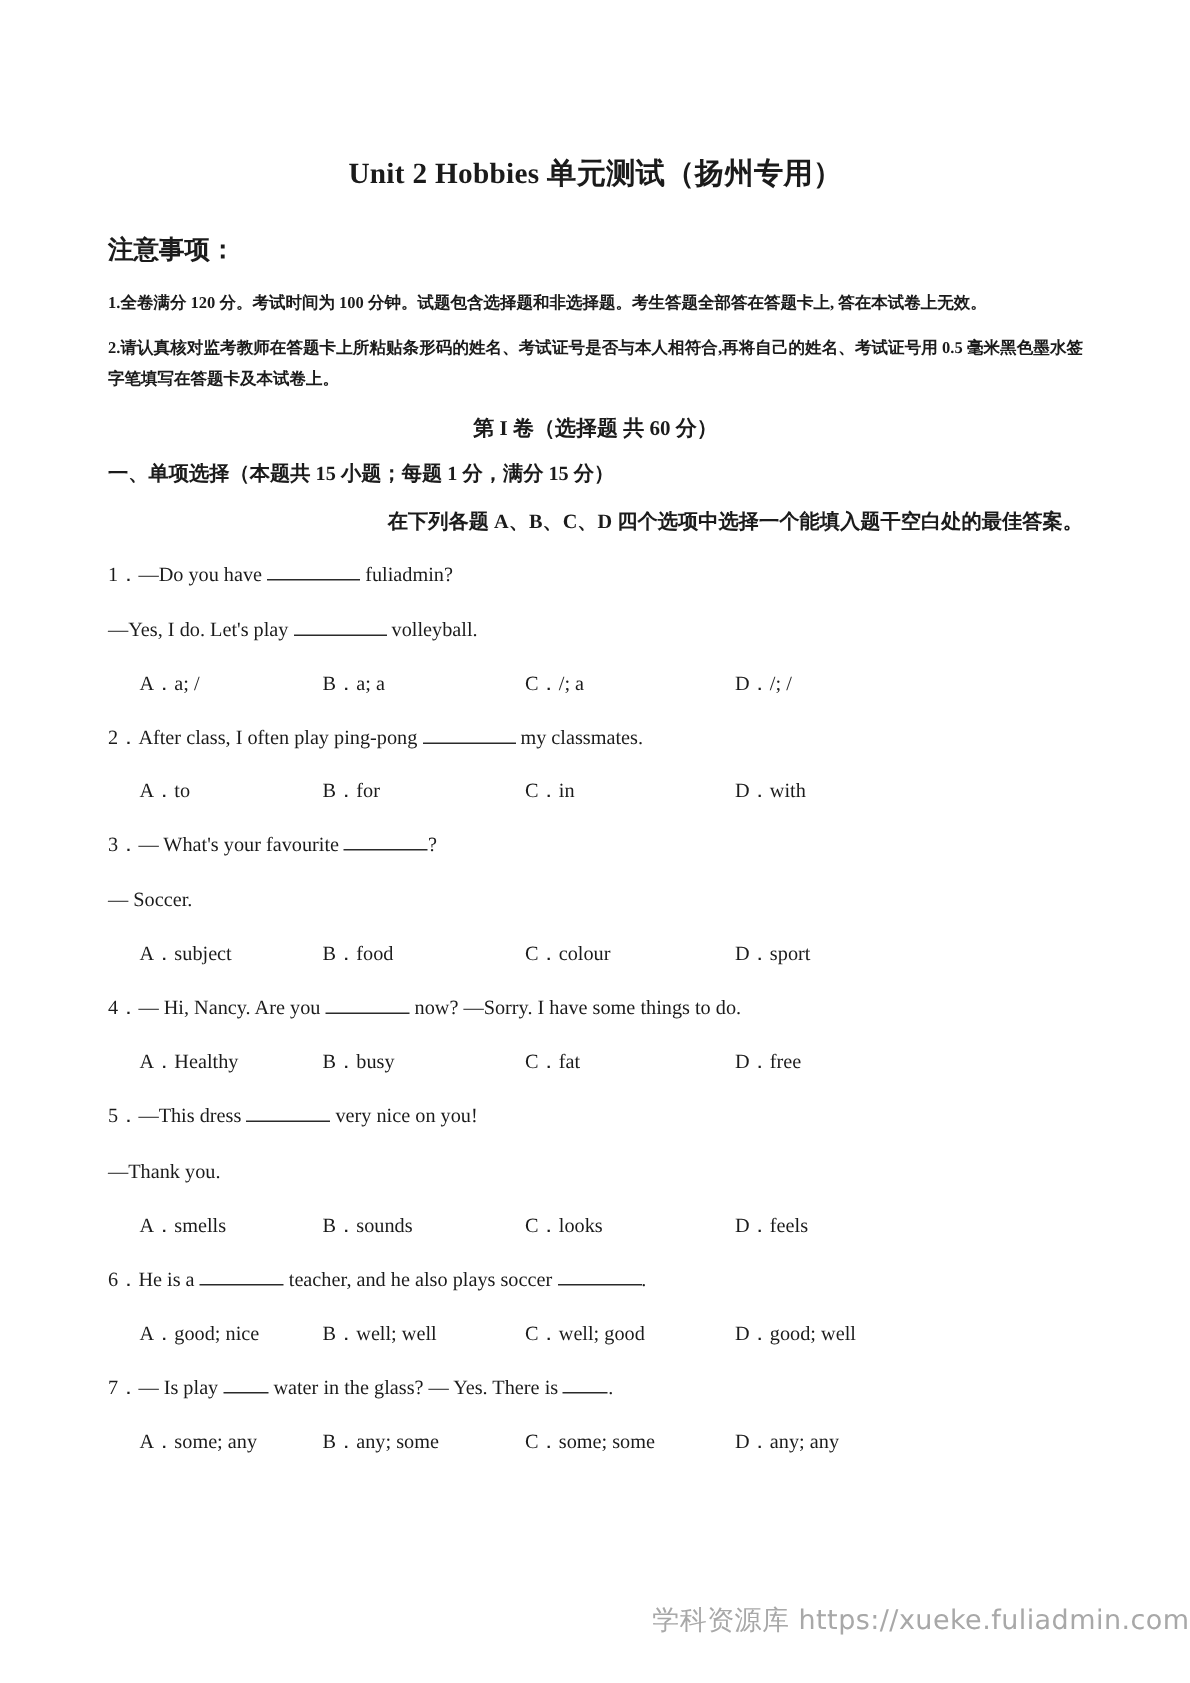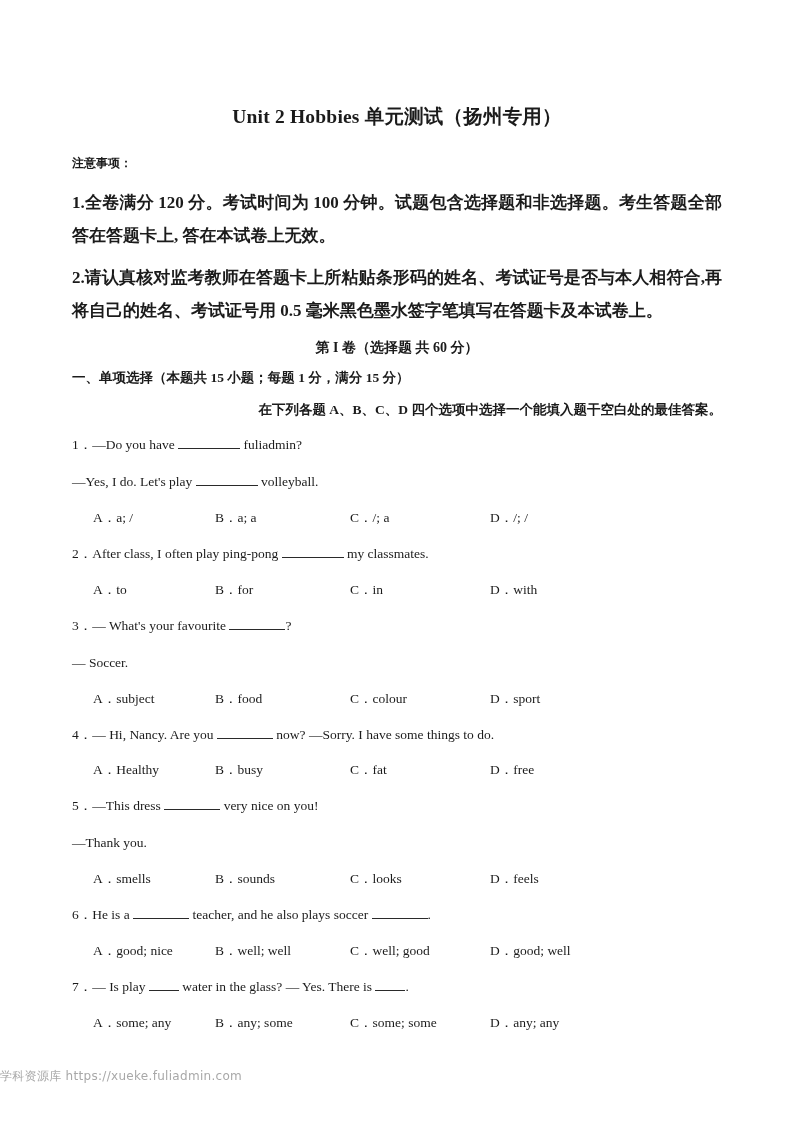--- a/index.html
+++ b/index.html
@@ -36,26 +36,26 @@
     font-weight: bold;
     font-size: 19.5px;
     letter-spacing: 0.2px;
     margin: 0 0 26px 0;
     line-height: 1.3;
   }
 
   
   .notice-heading {
     font-weight: bold;
-    font-size: 12px;
+    font-size: 17px;
     margin: 0 0 14px 0;
   }
   .notice-para {
     font-weight: bold;
-    font-size: 17px;
+    font-size: 11px;
     line-height: 1.95;
     margin: 0 0 8px 0;
     text-align: justify;
   }
 
   
   .paper-header {
     text-align: center;
     font-weight: bold;
     font-size: 14px;
@@ -111,23 +111,23 @@
   .bl-long { width: 62px; }
   .bl-med  { width: 56px; }
   .bl-short{ width: 30px; }
 
   
   .footer-wm {
     position: absolute;
     left: 0;
     top: 1068px;
     width: 793px;
-    text-align: left;
+    text-align: right;
     font-family: "DejaVu Sans", "Liberation Sans", sans-serif;
-    font-size: 12px;
+    font-size: 18px;
     color: #a8a8a8;
     letter-spacing: 0.3px;
   }
 </style>
 </head>
 <body>
 
 <div class="page">
   <div class="content">
 

